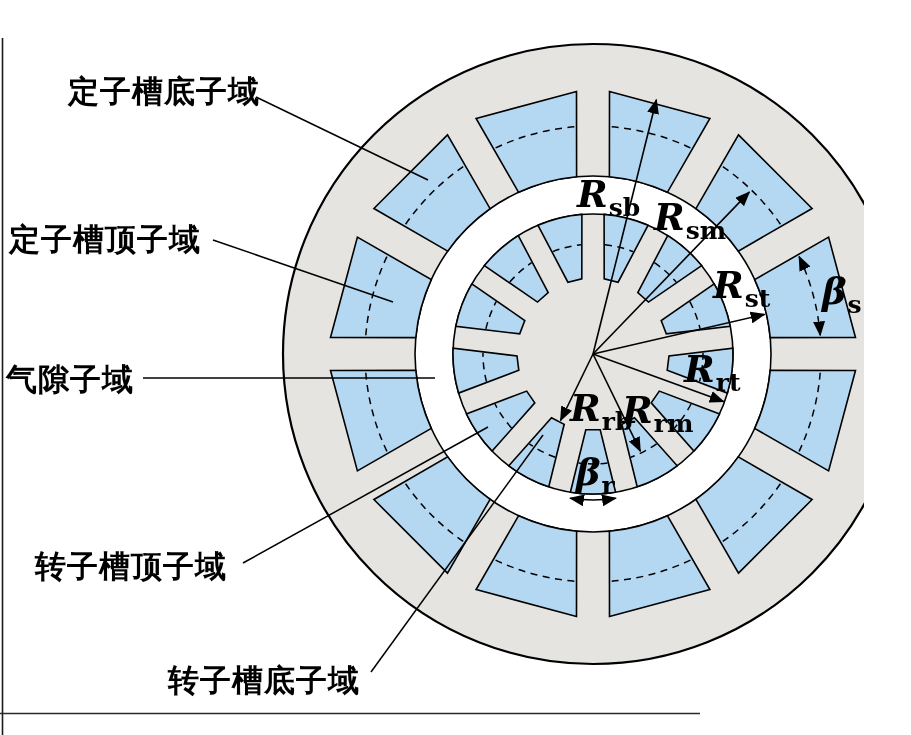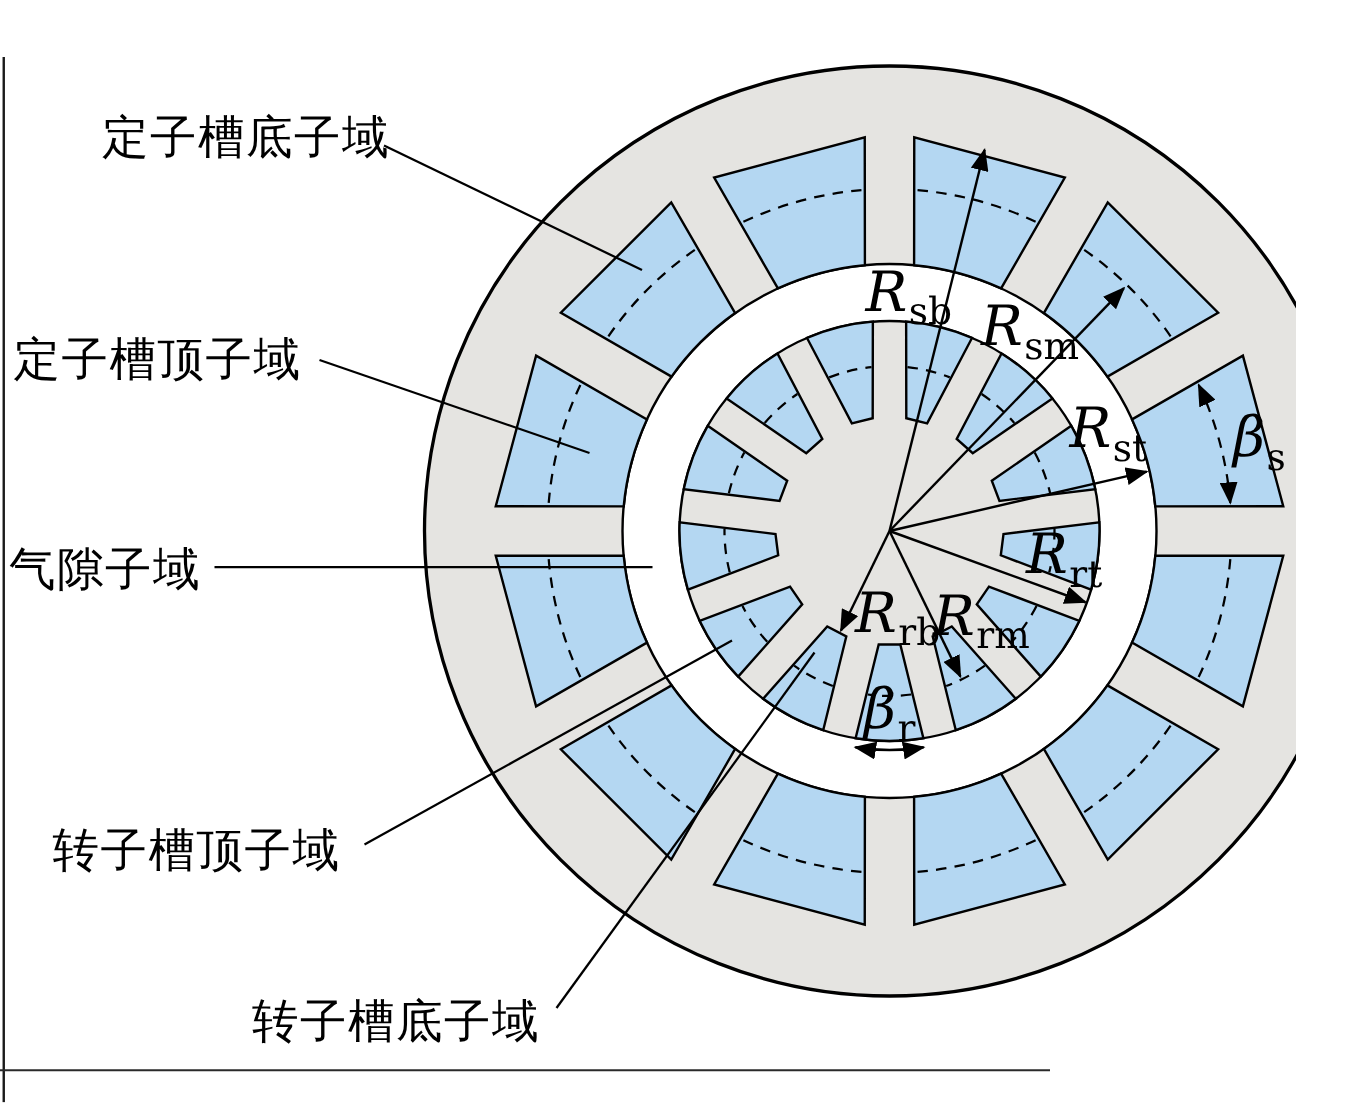--- a/index.html
+++ b/index.html
@@ -1,17 +1,17 @@
 <!DOCTYPE html>
 <html><head>
 <meta charset="utf-8">
 <style>
   html,body{margin:0;padding:0;background:#fff;}
   .page{position:relative;width:864px;height:735px;background:#fff;overflow:hidden;
-        font-family:"Liberation Serif","DejaVu Serif",serif;}
+        font-family:"Liberation Serif","DejaVu Serif",serif;font-weight:bold;}
   svg{display:block;}
   .cn{font-family:"Liberation Serif","DejaVu Serif",serif;font-size:31px;fill:#000;letter-spacing:1px;}
   .sym{font-family:"DejaVu Serif","Liberation Serif",serif;font-style:italic;font-size:37px;fill:#000;}
   .sub{font-size:25px;font-style:normal;}
 </style>
 </head>
 <body>
 
 <div class="page">
 <svg width="911" height="735" viewBox="0 0 911 735">

